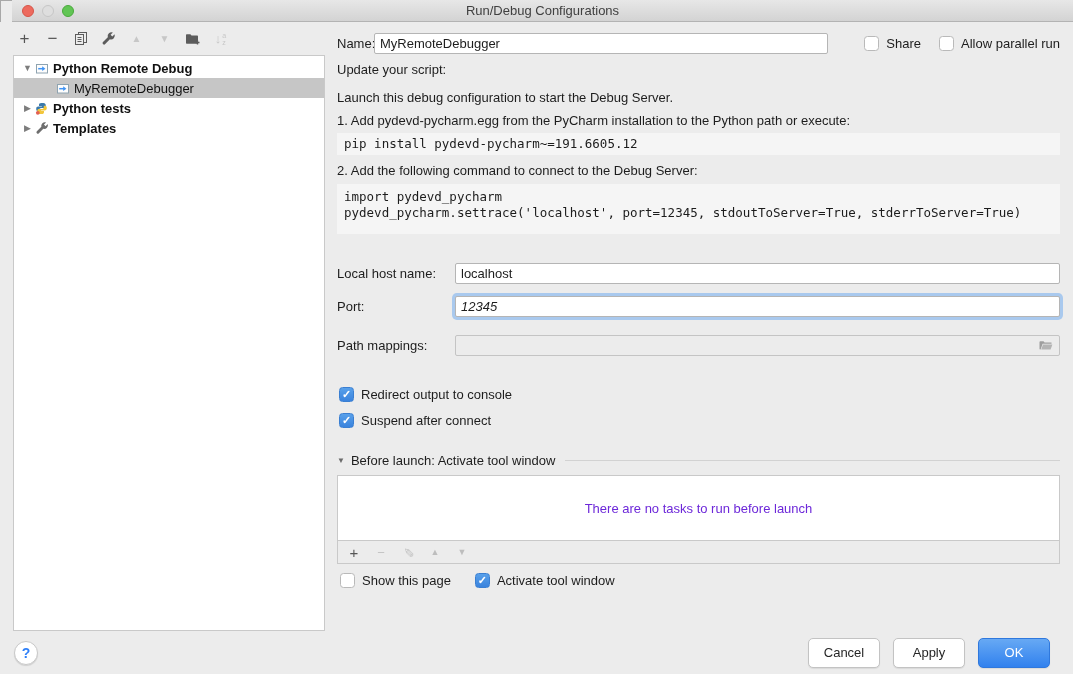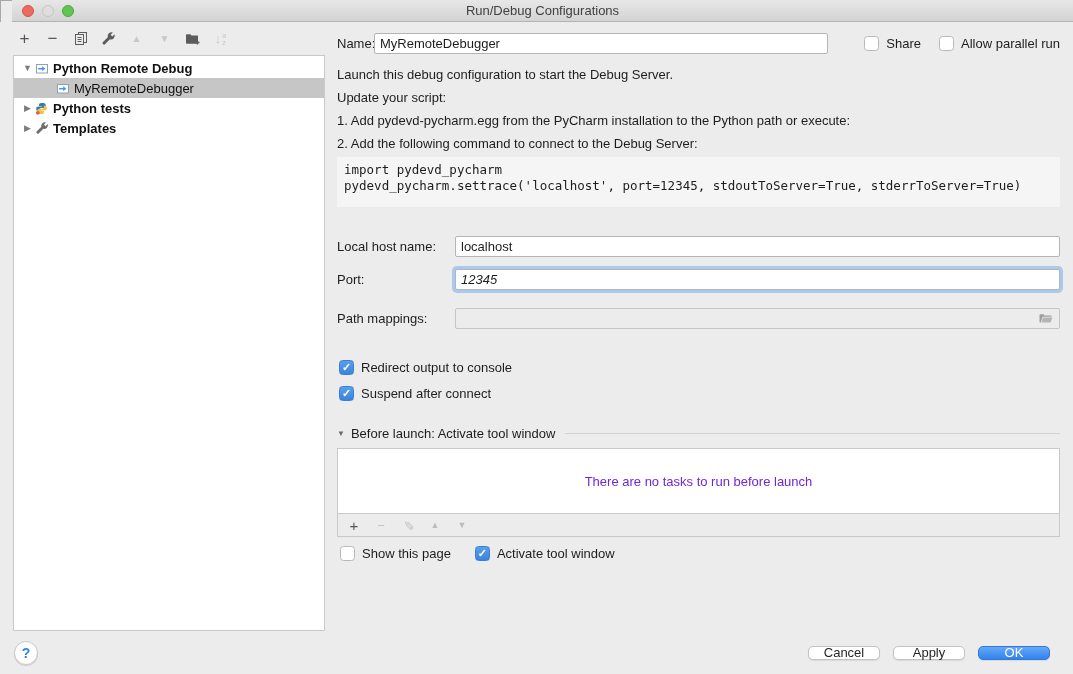--- a/index.html
+++ b/index.html
@@ -95,21 +95,21 @@
   .footer-cbs { margin-top:9px; display:flex; align-items:center; gap:24px; padding-left:3px; }
 
   
   .footer { position:absolute; left:0; right:0; bottom:0; height:43px; background:#ececec;
             display:flex; align-items:center; }
   .help-btn { width:24px; height:24px; border-radius:50%; background:#fff; border:1px solid #c9c9c9;
               margin-left:14px; display:flex; align-items:center; justify-content:center;
               color:#2d7ff9; font-size:14px; font-weight:700;
               box-shadow:0 1px 1px rgba(0,0,0,.12); }
   .btns { margin-left:auto; margin-right:23px; display:flex; gap:13px; }
-  .btn { min-width:72px; height:14px; border-radius:5px; background:#fff; border:1px solid #c3c3c3;
+  .btn { min-width:72px; height:30px; border-radius:5px; background:#fff; border:1px solid #c3c3c3;
          display:flex; align-items:center; justify-content:center; font-size:13px; color:#262626;
          box-shadow:0 1px 1px rgba(0,0,0,.08); }
   .btn.primary { background:linear-gradient(#67a9f4,#3181ee); border:1px solid #2f78dd; color:#fff; }
 
   svg { display:block; }
 </style>
 </head>
 <body>
 
 <div class="window">
@@ -221,23 +221,24 @@
           <span class="cb"></span>
           <span>Share</span>
         </span>
         <span class="cbwrap">
           <span class="cb"></span>
           <span>Allow parallel run</span>
         </span>
       </span>
     </div>
 
+    <div class="para">Update your script:</div>
     <div class="para first">Launch this debug configuration to start the Debug Server.</div>
-    <div class="para">Update your script:</div>
     <div class="para">1. Add pydevd-pycharm.egg from the PyCharm installation to the Python path or execute:</div>
+    <div class="codeblock">pip install pydevd-pycharm~=191.6605.12</div>
     <div class="para">2. Add the following command to connect to the Debug Server:</div>
     <div class="codeblock tall">
       <div>import pydevd_pycharm</div>
       <div>pydevd_pycharm.settrace('localhost', port=12345, stdoutToServer=True, stderrToServer=True)</div>
     </div>
 
     <div class="field-row row-host">
       <span class="flbl">Local host name:</span>
       <input class="txt grow" type="text" value="localhost" style="">
     </div>

